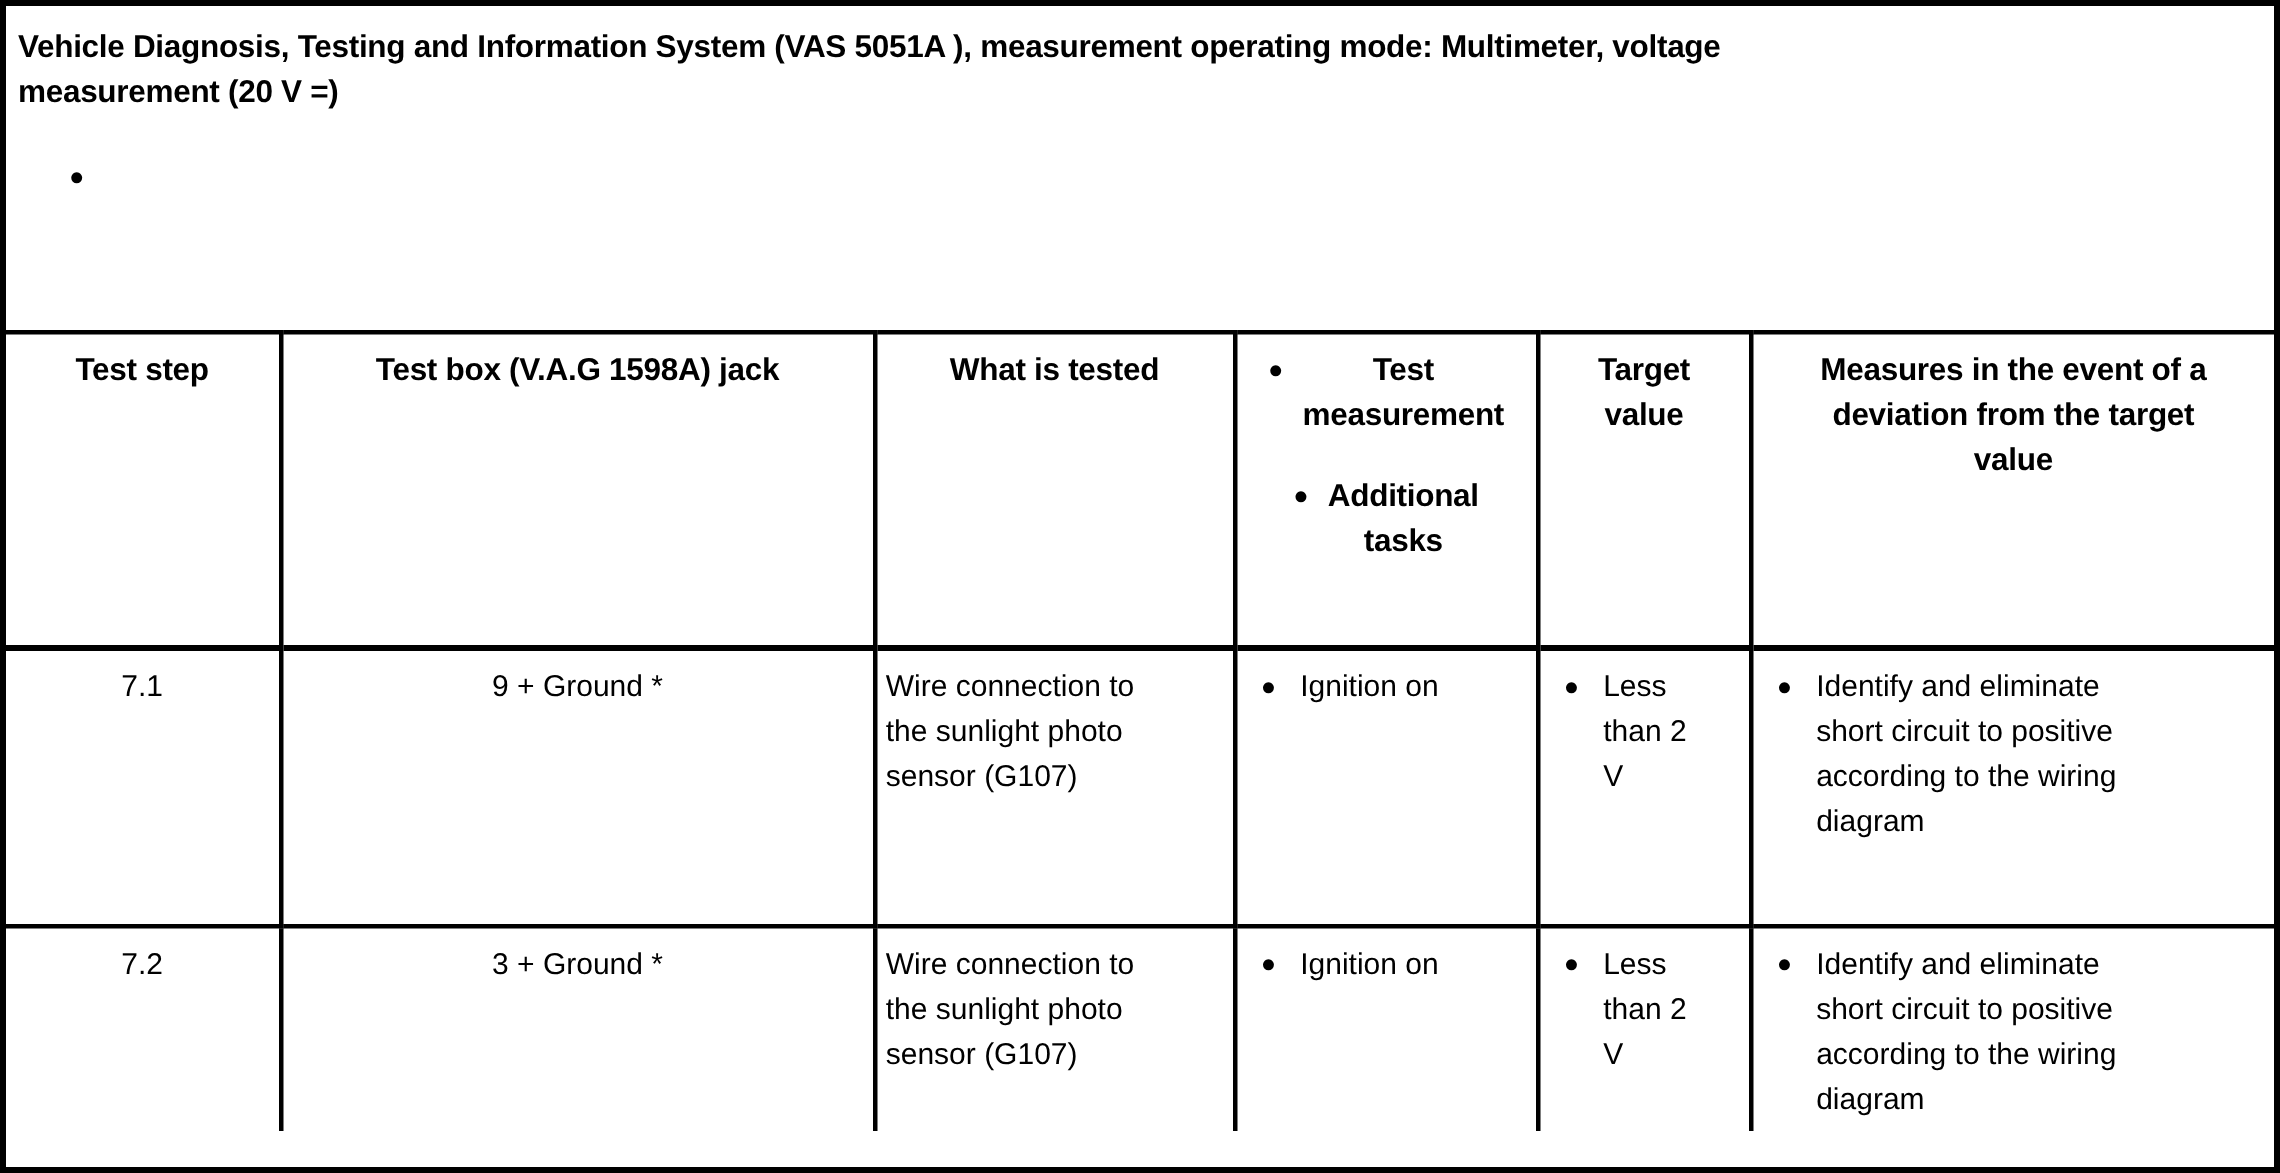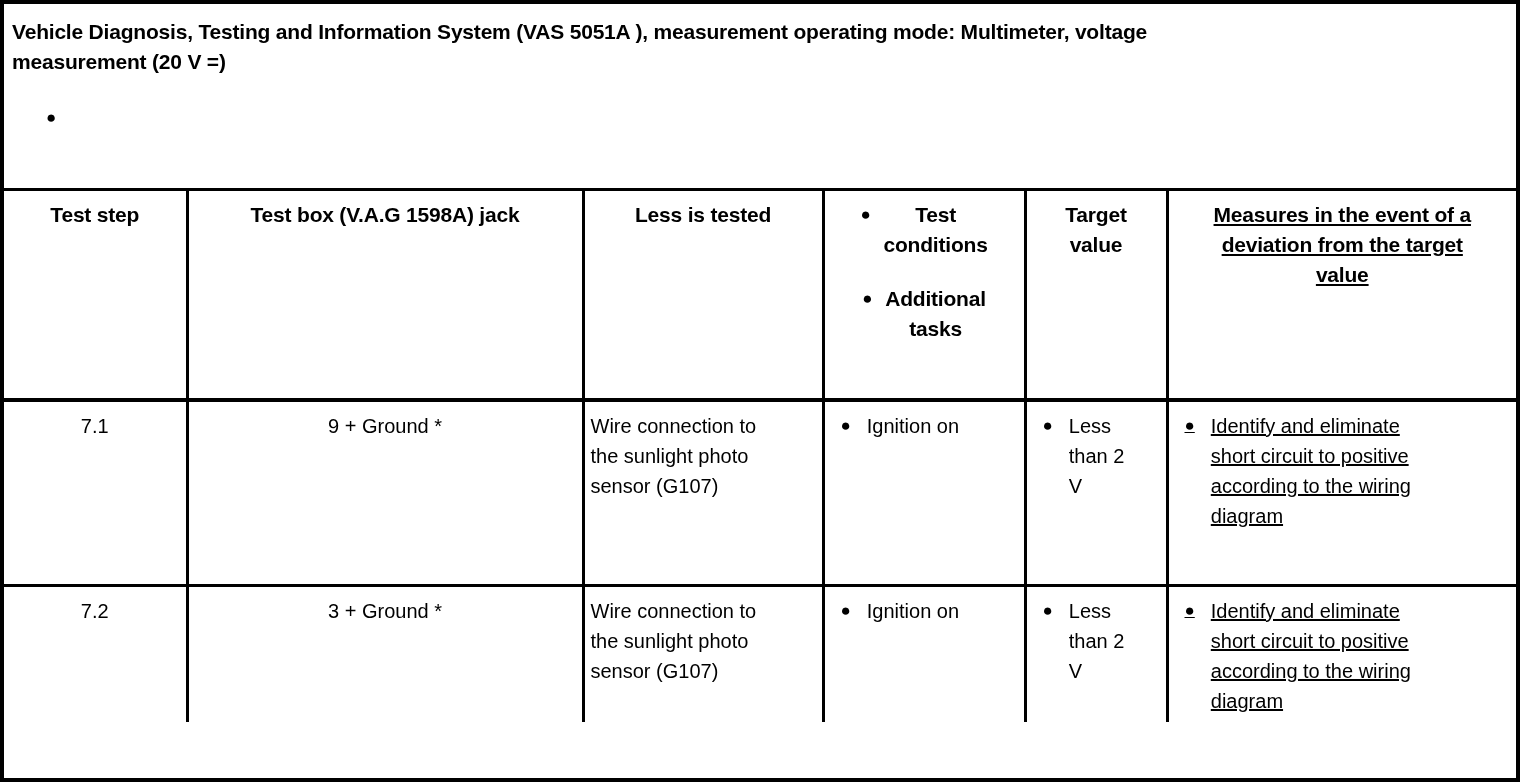--- a/index.html
+++ b/index.html
@@ -11,20 +11,21 @@
     width: 1520px;
     height: 782px;
     box-sizing: border-box;
     border: 4px solid #000;
     background: #fff;
     color: #000;
     font-family: "Liberation Sans", sans-serif;
     display: flex;
     flex-direction: column;
     overflow: hidden;
+    gap: 32px;
   }
 
   
   .title-block {
     height: 184px;
     box-sizing: border-box;
     flex: none;
     padding: 13px 10px 0 8px;
   }
   .doc-title {
@@ -62,21 +63,21 @@
     line-height: 30px;
   }
   th, td {
     border: 3px solid #000;
     vertical-align: top;
     padding: 9px 4px 6px 4px;
     box-sizing: border-box;
     overflow: hidden;
   }
   th:first-child, td:first-child { border-left: none; }
-  th:last-child,  td:last-child  { border-right: none; text-decoration: underline; }
+  th:last-child,  td:last-child  { border-right: none; }
   tr:last-child td { border-bottom: none; }
   thead th {
     border-top: 3px solid #000;
     border-bottom: 4px solid #000;
     font-size: 21px;
     font-weight: bold;
     text-align: center;
     letter-spacing: -0.2px;
   }
   thead tr { height: 210px; }
@@ -124,26 +125,26 @@
       <col style="width:396px">
       <col style="width:240px">
       <col style="width:202px">
       <col style="width:142px">
       <col style="width:349px">
     </colgroup>
     <thead>
       <tr>
         <th>Test step</th>
         <th>Test box (V.A.G 1598A) jack</th>
-        <th>Less is tested</th>
+        <th>What is tested</th>
         <th>
           <div class="hdr-bullet">
             <span class="bullet">●</span>
             <span class="pre">Test
-conditions</span>
+measurement</span>
           </div>
           <div class="hdr-bullet">
             <span class="bullet">●</span>
             <span class="pre">Additional
 tasks</span>
           </div>
         </th>
         <th class="pre">Target
 value</th>
         <th class="pre">Measures in the event of a

